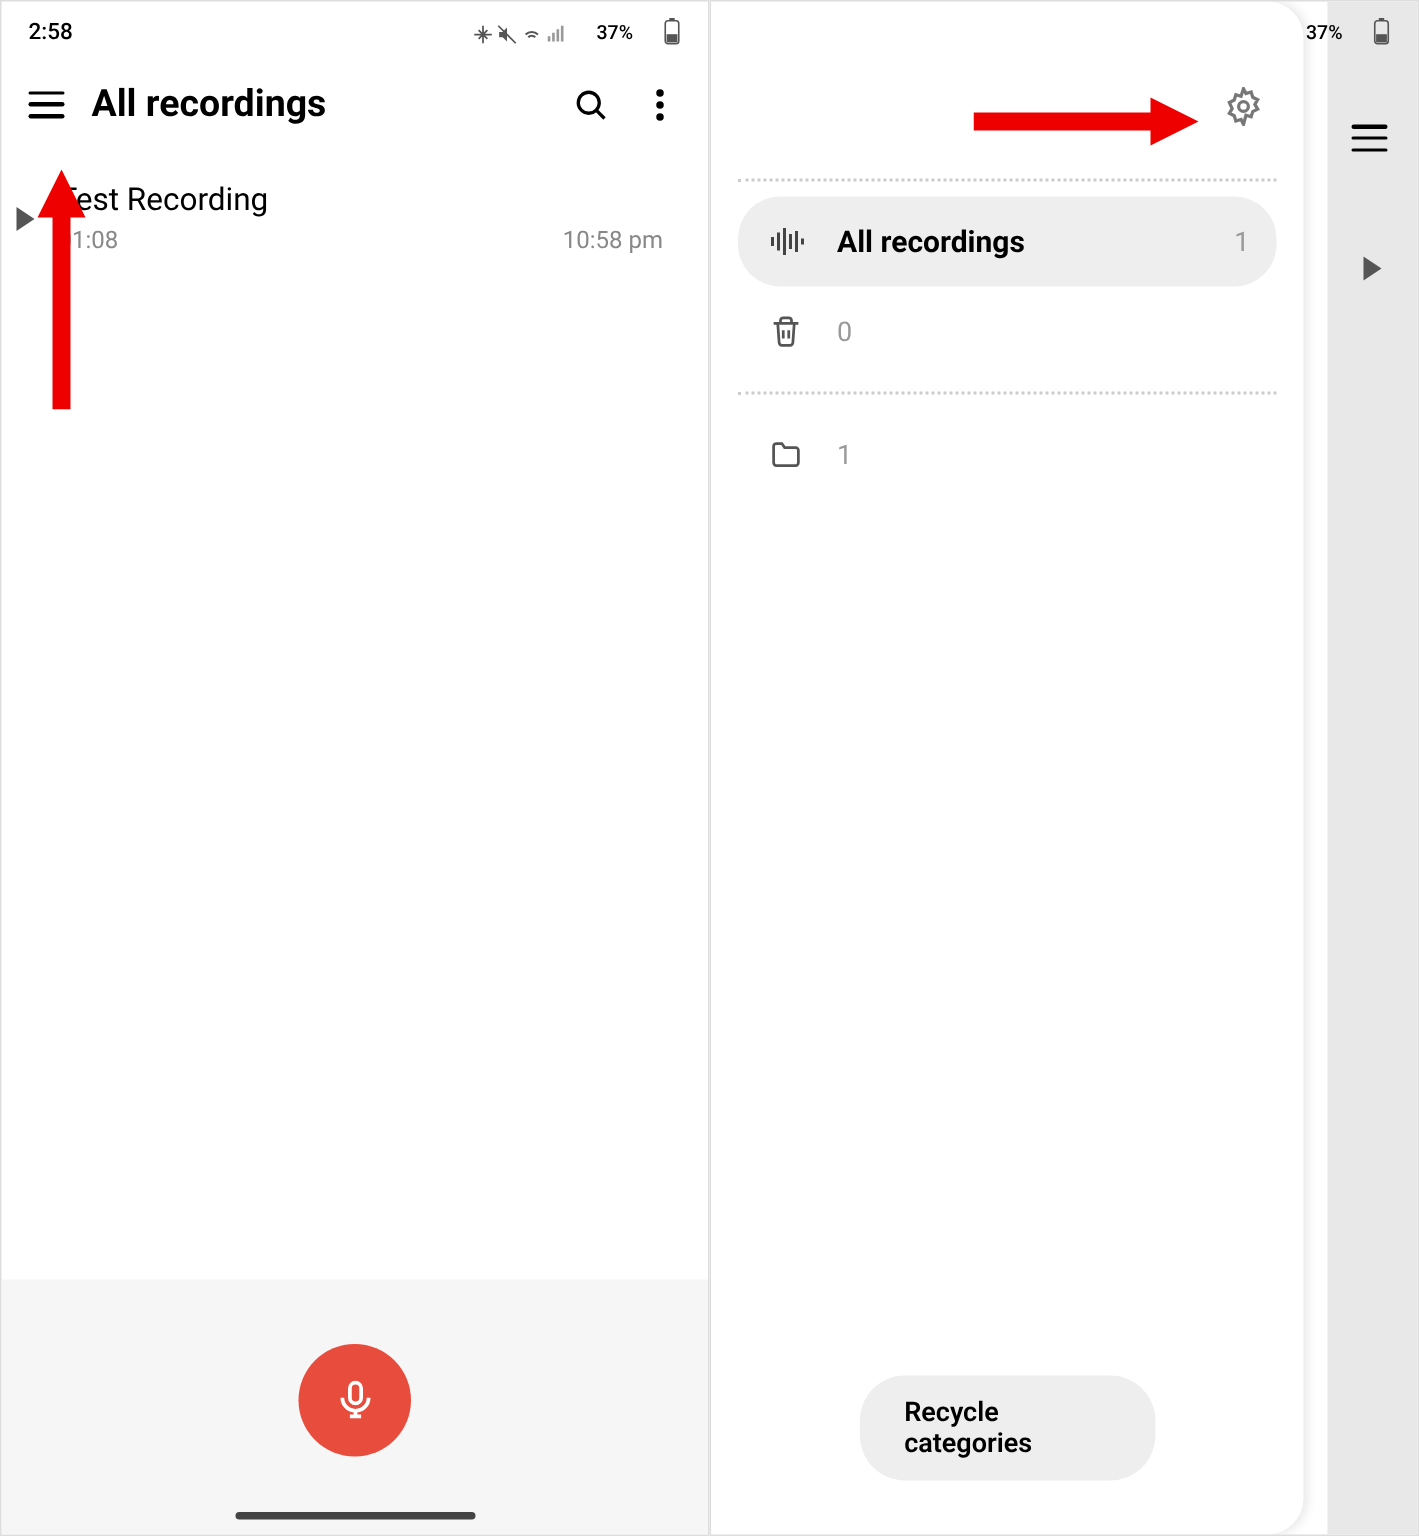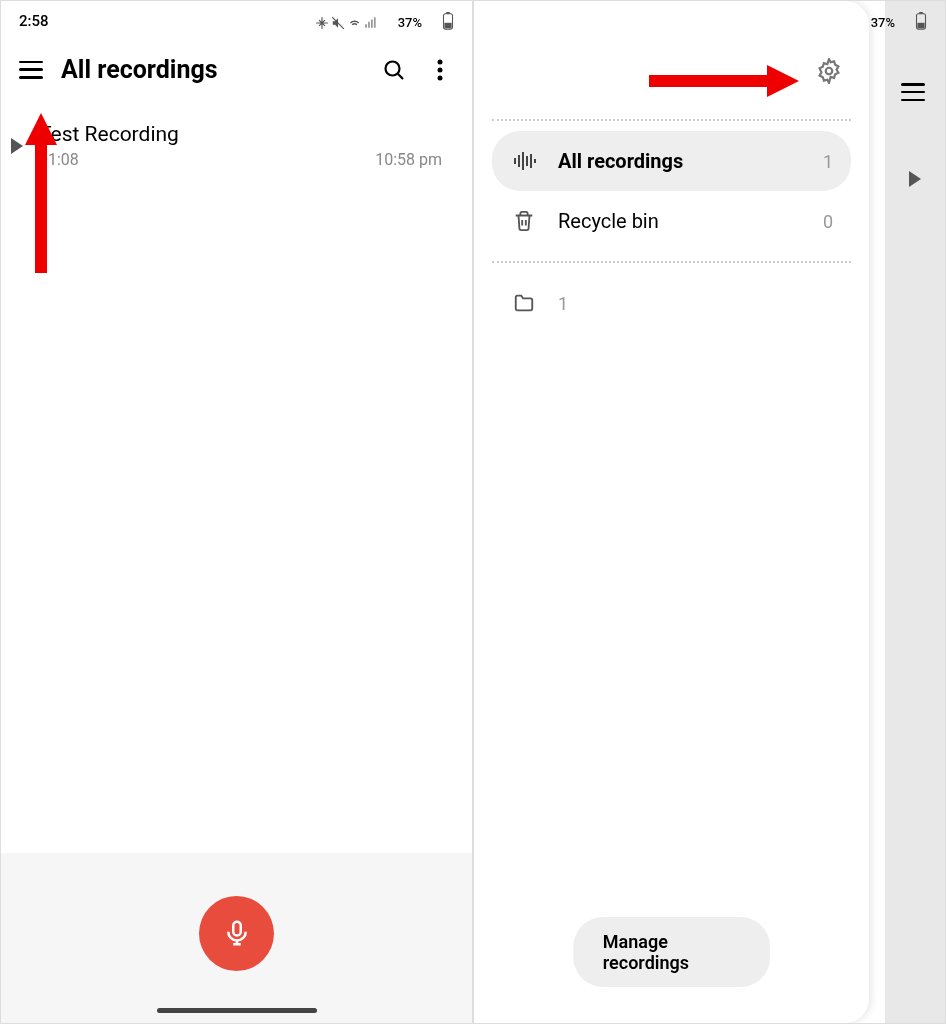--- a/index.html
+++ b/index.html
@@ -381,33 +381,32 @@
         </div>
         <span class="drawer-item-label">All recordings</span>
         <span class="drawer-item-count">1</span>
       </div>
       <div class="drawer-item">
         <div class="drawer-item-icon">
           <svg width="22" height="24" viewBox="0 0 24 24" fill="none" stroke="#555" stroke-width="2">
               <path d="M3 6h18M8 6V4a2 2 0 0 1 2-2h4a2 2 0 0 1 2 2v2M6 6l1 14a2 2 0 0 0 2 2h6a2 2 0 0 0 2-2l1-14M10 11v6M14 11v6"></path>
             </svg>
         </div>
-        <span class="drawer-item-label">Recycle bin</span>
         <span class="drawer-item-count">0</span>
       </div>
       <hr class="dotted-sep">
       <div class="drawer-item">
         <div class="drawer-item-icon">
           <svg width="24" height="22" viewBox="0 0 24 24" fill="none" stroke="#555" stroke-width="2">
               <path d="M3 6a2 2 0 0 1 2-2h4l2 3h8a2 2 0 0 1 2 2v9a2 2 0 0 1-2 2H5a2 2 0 0 1-2-2V6z"></path>
             </svg>
         </div>
         <span class="drawer-item-count">1</span>
       </div>
     </div>
 
-    <div class="manage-btn">Manage recordings</div>
+    <div class="manage-btn">Recycle categories</div>
   </div>
 
   <svg class="annotation-arrow-right" viewBox="0 0 150 36">
     <polygon points="150,18 118,2 118,12 0,12 0,24 118,24 118,34" fill="#ee0000"></polygon>
   </svg>
 </div>
 
 </body></html>

